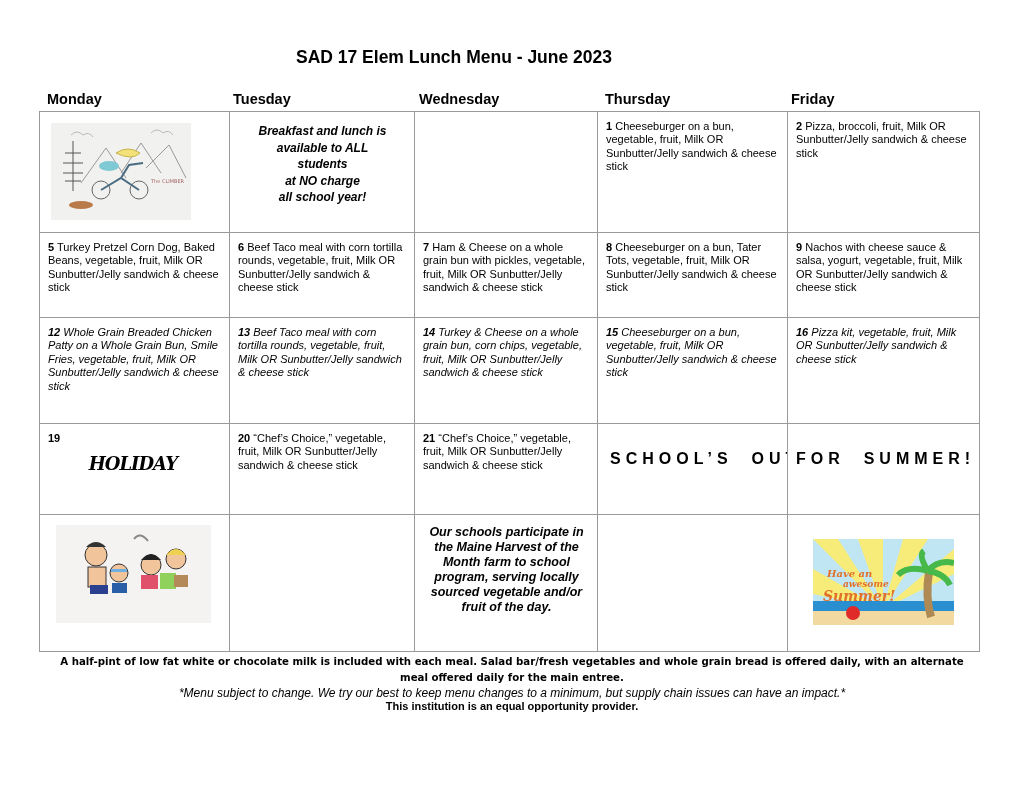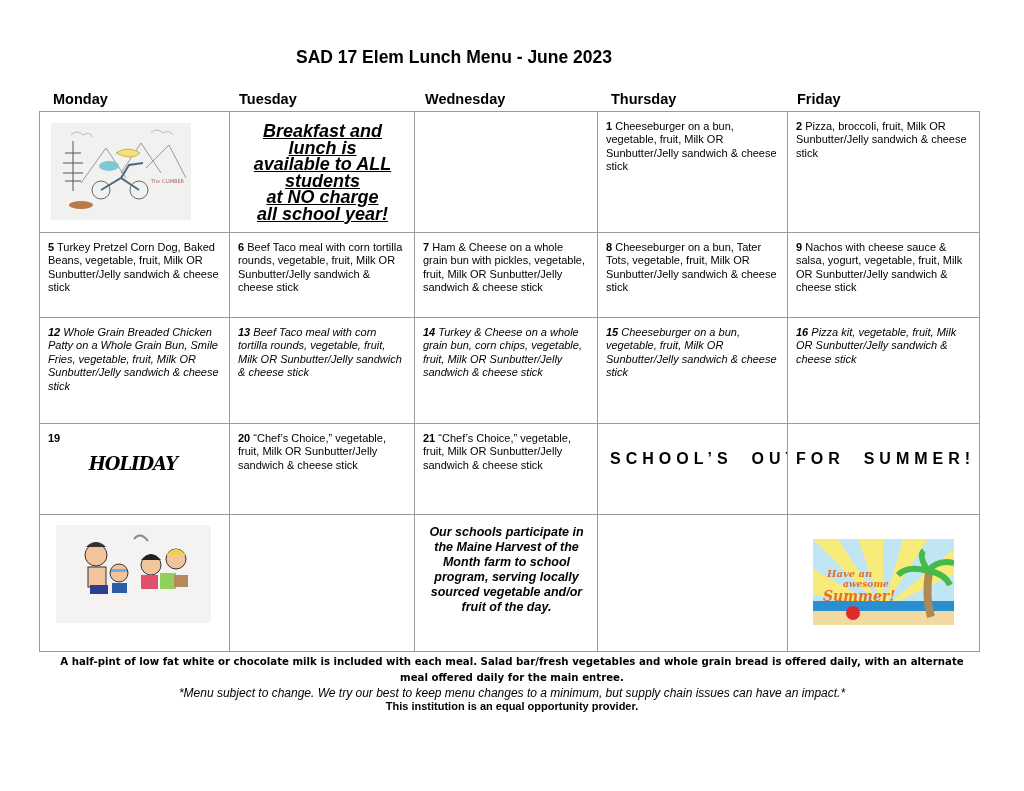--- a/index.html
+++ b/index.html
@@ -1,24 +1,24 @@
 <!DOCTYPE html>
 <html><head>
 <meta charset="utf-8">
 <style>
   html, body { margin: 0; padding: 0; background: #ffffff; }
   body { width: 1024px; height: 791px; position: relative; overflow: hidden; font-family: "Liberation Sans", sans-serif; color: #000; }
   .title { position: absolute; top: 47px; left: 0; width: 908px; text-align: center; font-size: 17.5px; font-weight: bold; }
-  .day-headers { position: absolute; top: 91px; left: 45px; width: 940px; height: 20px; text-align: center; }
+  .day-headers { position: absolute; top: 91px; left: 39px; width: 940px; height: 20px; text-align: center; }
   .day-header { position: absolute; top: 0; font-size: 14.5px; font-weight: bold; }
   table.cal { position: absolute; top: 111px; left: 39px; width: 940px; border-collapse: collapse; table-layout: fixed; }
   table.cal td { border: 1.3px solid #9a9a9a; vertical-align: top; padding: 8px 7px 4px 8px; font-size: 11px; line-height: 13.4px; overflow: hidden; }
   .num { font-weight: bold; }
   .r1 td { height: 108px; } .r2 td { height: 72px; } .r3 td { height: 93px; font-style: italic; } .r4 td { height: 78px; } .r5 td { height: 124px; }
-  .notice { font-weight: bold; font-style: italic; font-size: 18px; line-height: 16.5px; text-align: center; padding-top: 3px; text-decoration: underline; }
+  .notice { font-weight: bold; font-style: italic; font-size: 12px; line-height: 16.5px; text-align: center; padding-top: 3px; }
   .harvest { font-weight: bold; font-style: italic; font-size: 12.5px; line-height: 15px; text-align: center; padding-top: 2px; }
   .holiday { font-family: "DejaVu Serif", serif; font-style: italic; font-weight: bold; font-size: 18px; text-align: right; margin-top: 12px; letter-spacing: -1px; padding-right: 45px; }
   .banner { font-weight: bold; font-size: 16px; letter-spacing: 5px; margin-top: 20px; white-space: nowrap; text-align: center; }
   .img-box { position: relative; }
   .footer { position: absolute; left: 0; width: 1024px; text-align: center; }
   .f1 { top: 654px; font-family: "DejaVu Sans", sans-serif; font-weight: bold; font-size: 10.2px; line-height: 16px; padding: 0 48px; box-sizing: border-box; }
   .f2 { top: 686px; font-style: italic; font-size: 12px; }
   .f3 { top: 700px; font-weight: bold; font-size: 11px; }
 </style>
 </head>

